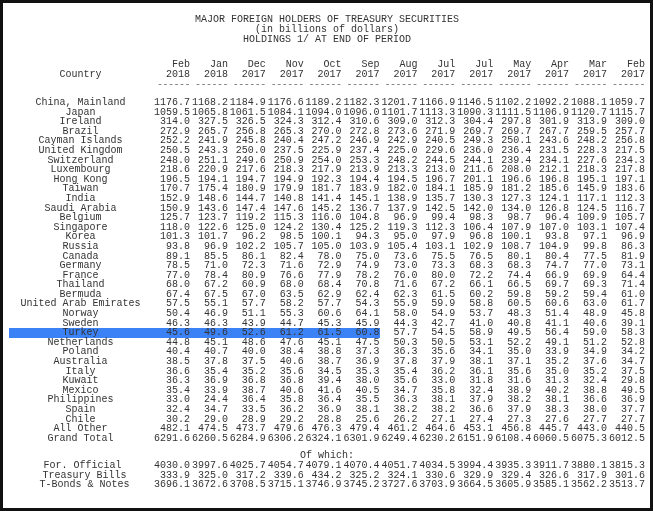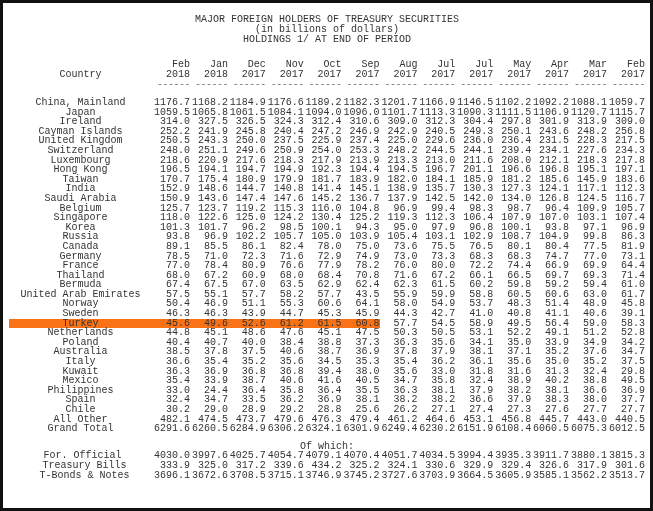--- a/index.html
+++ b/index.html
@@ -15,21 +15,21 @@
   }
   .title { text-align: center; line-height: 10px; }
   .title .l1 { margin-top: 12px; }
   table { border-collapse: collapse; table-layout: fixed; width: 636px; }
   td, th { padding: 0; font-weight: normal; white-space: nowrap; line-height: 9.6px; height: 9.6px; }
   th { vertical-align: bottom; }
   .c0 { width: 143px; text-align: center; }
   .num { width: 37.9px; text-align: right; }
   .hdr-row th { line-height: 10px; height: 10px; }
   .dash { color: #777; letter-spacing: -0.5px; }
-  tr.highlight td { background: #f97316; }
+  tr.highlight td { background: #3b82f6; }
   td.nohl { background: #fff !important; }
   .spacer td { height: 8px; }
   .indent1 { padding-left: 4px; }
   .indent2 { padding-left: 8px; }
 </style>
 </head>
 <body>
 
 <div class="frame">
   <div class="content">
@@ -136,20 +136,36 @@
             <td class="num">310.6</td>
             <td class="num">309.0</td>
             <td class="num">312.3</td>
             <td class="num">304.4</td>
             <td class="num">297.8</td>
             <td class="num">301.9</td>
             <td class="num">313.9</td>
             <td class="num">309.0</td>
           </tr>
           <tr>
+            <td class="c0">Brazil</td>
+            <td class="num">272.9</td>
+            <td class="num">265.7</td>
+            <td class="num">256.8</td>
+            <td class="num">265.3</td>
+            <td class="num">270.0</td>
+            <td class="num">272.8</td>
+            <td class="num">273.6</td>
+            <td class="num">271.9</td>
+            <td class="num">269.7</td>
+            <td class="num">269.7</td>
+            <td class="num">267.7</td>
+            <td class="num">259.5</td>
+            <td class="num">257.7</td>
+          </tr>
+          <tr>
             <td class="c0">Cayman Islands</td>
             <td class="num">252.2</td>
             <td class="num">241.9</td>
             <td class="num">245.8</td>
             <td class="num">240.4</td>
             <td class="num">247.2</td>
             <td class="num">246.9</td>
             <td class="num">242.9</td>
             <td class="num">240.5</td>
             <td class="num">249.3</td>
@@ -414,21 +430,21 @@
             <td class="num">59.4</td>
             <td class="num">61.0</td>
           </tr>
           <tr>
             <td class="c0">United Arab Emirates</td>
             <td class="num">57.5</td>
             <td class="num">55.1</td>
             <td class="num">57.7</td>
             <td class="num">58.2</td>
             <td class="num">57.7</td>
-            <td class="num">43.5</td>
+            <td class="num">54.3</td>
             <td class="num">55.9</td>
             <td class="num">59.9</td>
             <td class="num">58.8</td>
             <td class="num">60.5</td>
             <td class="num">60.6</td>
             <td class="num">63.0</td>
             <td class="num">61.7</td>
           </tr>
           <tr>
             <td class="c0">Norway</td>

